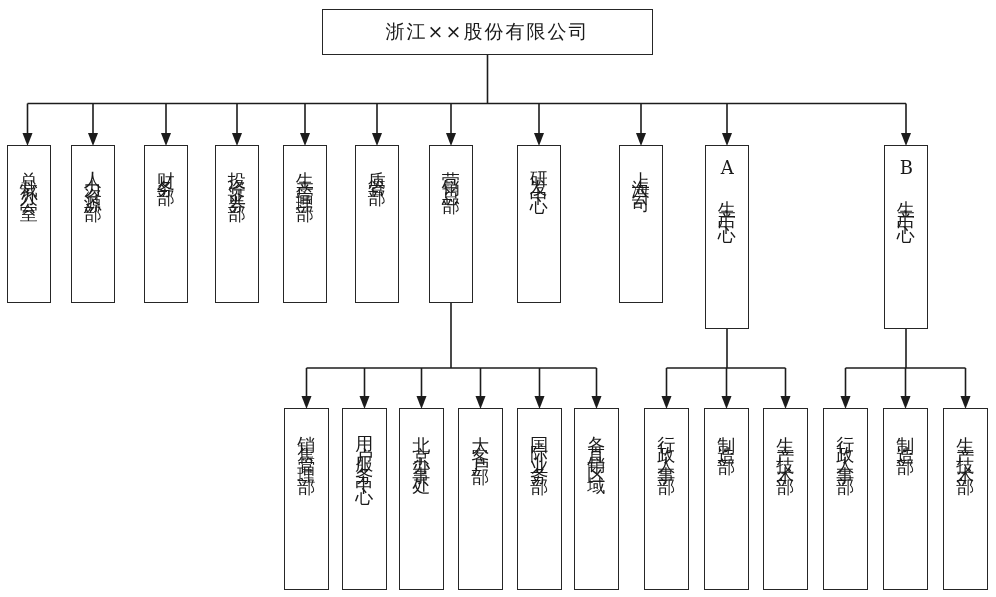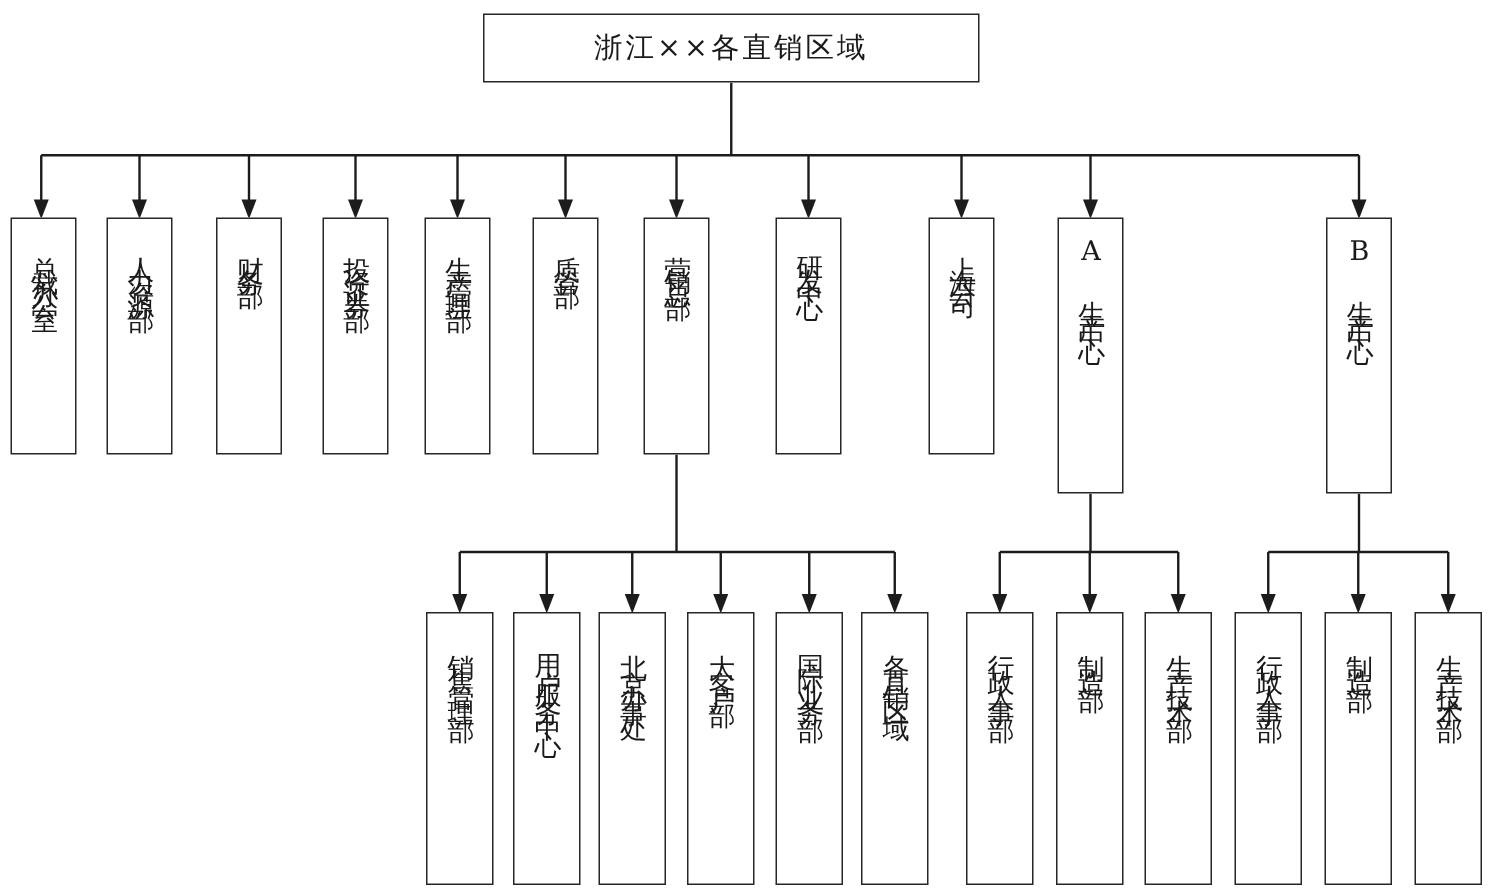--- a/index.html
+++ b/index.html
@@ -104,21 +104,21 @@
       <polygon points="661.5,396 671.5,396 666.5,409"></polygon>
       <polygon points="721.5,396 731.5,396 726.5,409"></polygon>
       <polygon points="780.5,396 790.5,396 785.5,409"></polygon>
       <polygon points="840.5,396 850.5,396 845.5,409"></polygon>
       <polygon points="900.5,396 910.5,396 905.5,409"></polygon>
       <polygon points="960.5,396 970.5,396 965.5,409"></polygon>
     </g>
   </svg>
 
   <div class="node node-root" style="left:322px; top:9px; width:331px; height:46px;">
-    <span>浙江××各直销区域</span>
+    <span>浙江××股份有限公司</span>
   </div>
 
   <div class="node vnode" style="left:7px; top:145px; width:44px; height:158px;">
     <span class="vtext">总裁办公室</span>
   </div>
   <div class="node vnode" style="left:71px; top:145px; width:44px; height:158px;">
     <span class="vtext">人力资源部</span>
   </div>
   <div class="node vnode" style="left:144px; top:145px; width:44px; height:158px;">
     <span class="vtext">财务部</span>

